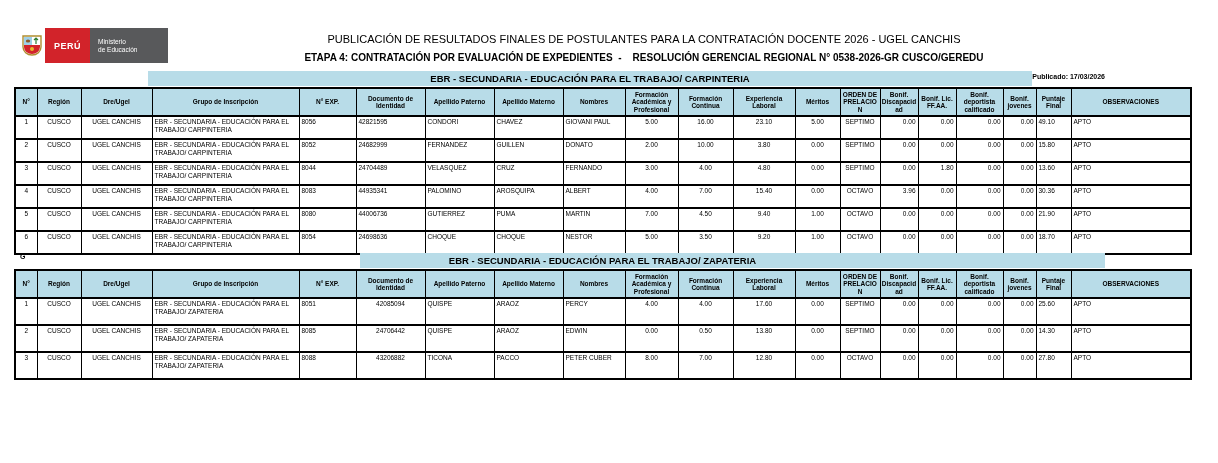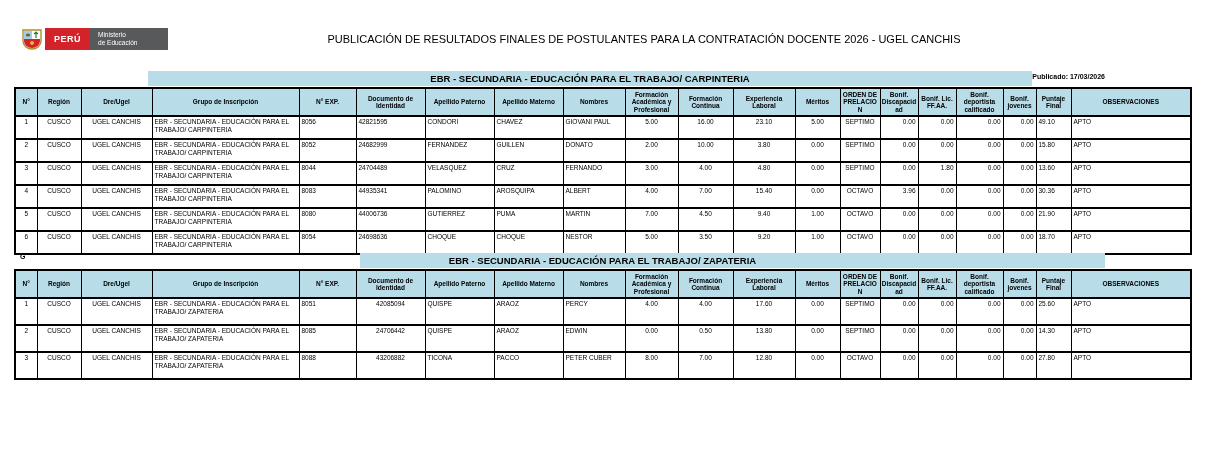--- a/index.html
+++ b/index.html
@@ -1,20 +1,20 @@
 <!DOCTYPE html>
 <html style="--band: #b8dce8; --logo-red: #d2232a; --logo-gray: #58595b;"><head>
 <meta charset="utf-8">
 <style>
   html,body{margin:0;padding:0;background:#fff;}
   body{width:1218px;height:463px;font-family:"Liberation Sans",sans-serif;color:#000;position:relative;overflow:hidden;}
   .sheet{position:relative;width:1218px;height:463px;background:#fff;}
 
   
-  .logo{position:absolute;left:18px;top:28px;height:22px;display:flex;align-items:stretch;}
+  .logo{position:absolute;left:18px;top:28px;height:35px;display:flex;align-items:stretch;}
   .logo .emblem{width:27px;background:#fff;display:flex;align-items:center;justify-content:center;}
   .logo .red{background:var(--logo-red);color:#fff;font-weight:bold;font-size:9px;display:flex;align-items:center;padding:0 9px;letter-spacing:.5px;}
   .logo .gray{background:var(--logo-gray);color:#fff;font-size:6.5px;line-height:1.2;display:flex;flex-direction:column;justify-content:center;padding:0 8px;width:62px;}
   .titles{position:absolute;left:170px;right:100px;top:33px;text-align:center;}
   .title{font-size:11px;font-weight:normal;}
   .subtitle{font-size:10px;font-weight:bold;margin-top:7px;white-space:pre;}
   .published{position:absolute;top:73px;right:113px;font-size:7px;font-weight:bold;}
 
   
   .band{position:absolute;height:15px;background:var(--band);font-weight:bold;font-size:9.5px;text-align:center;line-height:15px;white-space:nowrap;overflow:hidden;}
@@ -54,20 +54,21 @@
     </span>
     <span class="red">PERÚ</span>
     <span class="gray">
       <span>Ministerio</span>
       <span>de Educación</span>
     </span>
   </div>
 
   <div class="titles">
     <div class="title">PUBLICACIÓN DE RESULTADOS FINALES DE POSTULANTES PARA LA CONTRATACIÓN DOCENTE 2026 - UGEL CANCHIS</div>
+    <div class="subtitle">ETAPA 4: CONTRATACIÓN POR EVALUACIÓN DE EXPEDIENTES  -    RESOLUCIÓN GERENCIAL REGIONAL N° 0538-2026-GR CUSCO/GEREDU</div>
   </div>
 
   <div class="published">Publicado: 17/03/2026</div>
 
   <div class="band" id="band0">EBR - SECUNDARIA - EDUCACIÓN PARA EL TRABAJO/ CARPINTERIA</div>
   <table class="grid" id="tbl0">
       <colgroup>
         <col style="width: 22px;">
         <col style="width: 44px;">
         <col style="width: 71px;">

